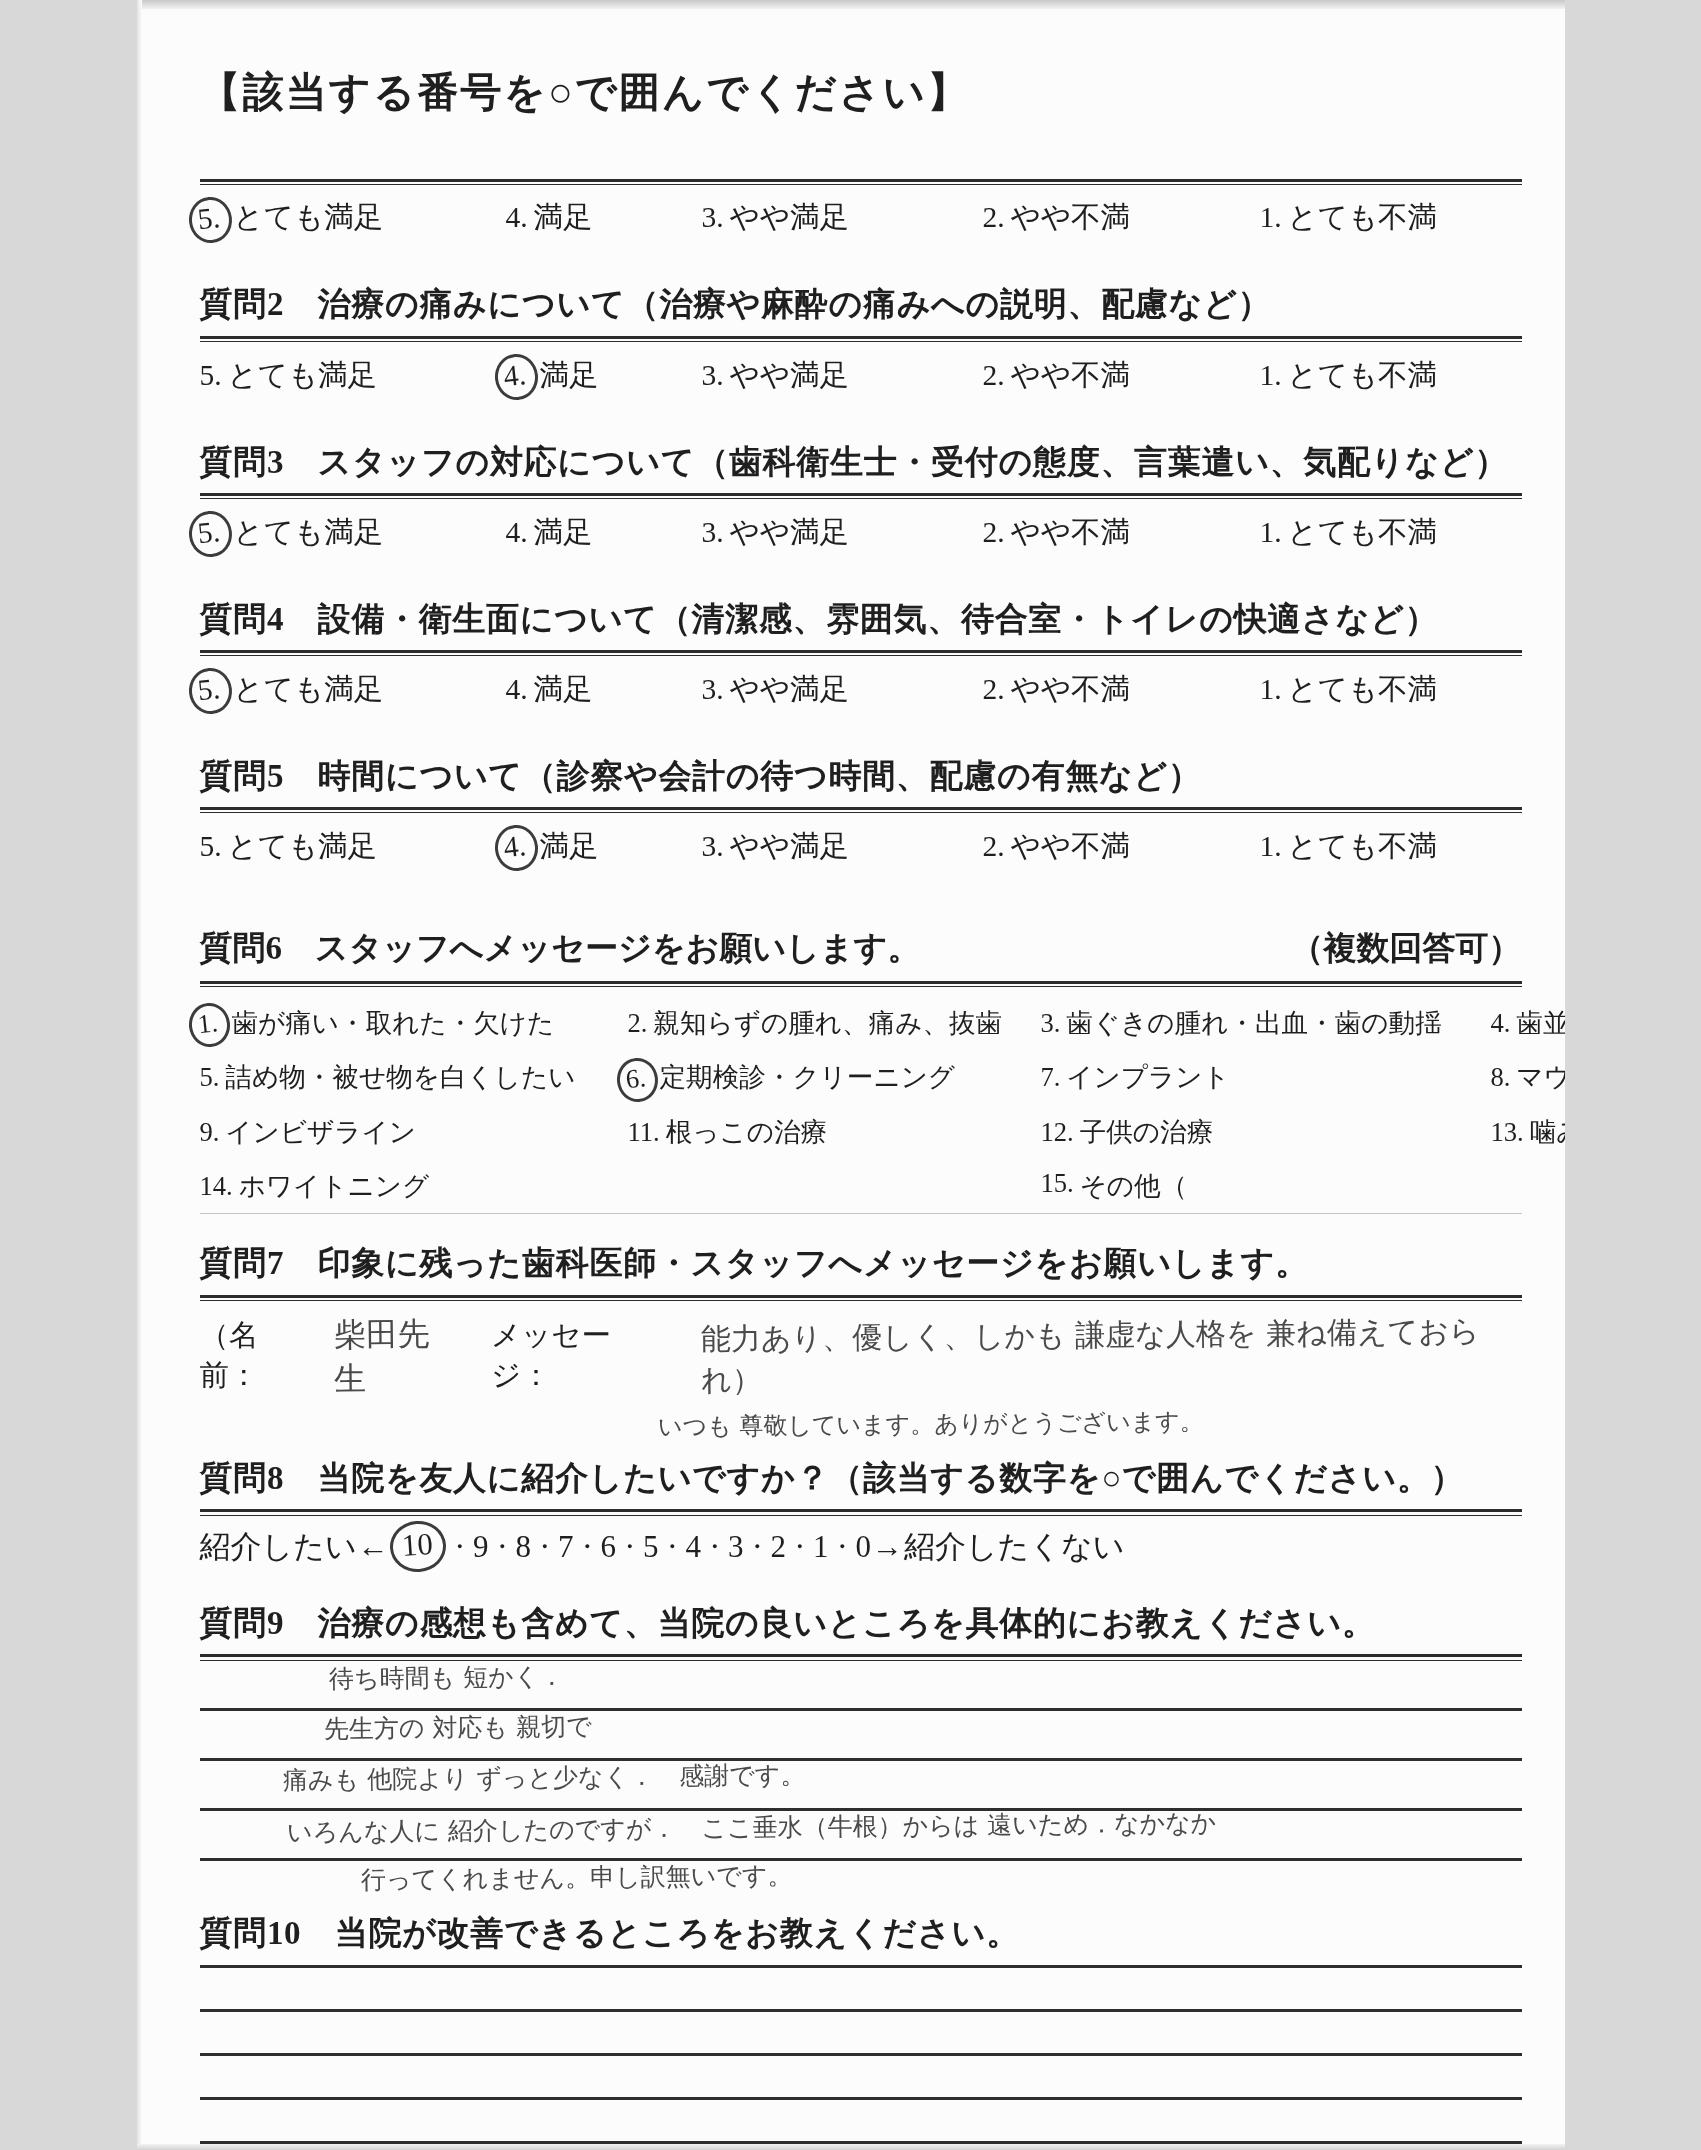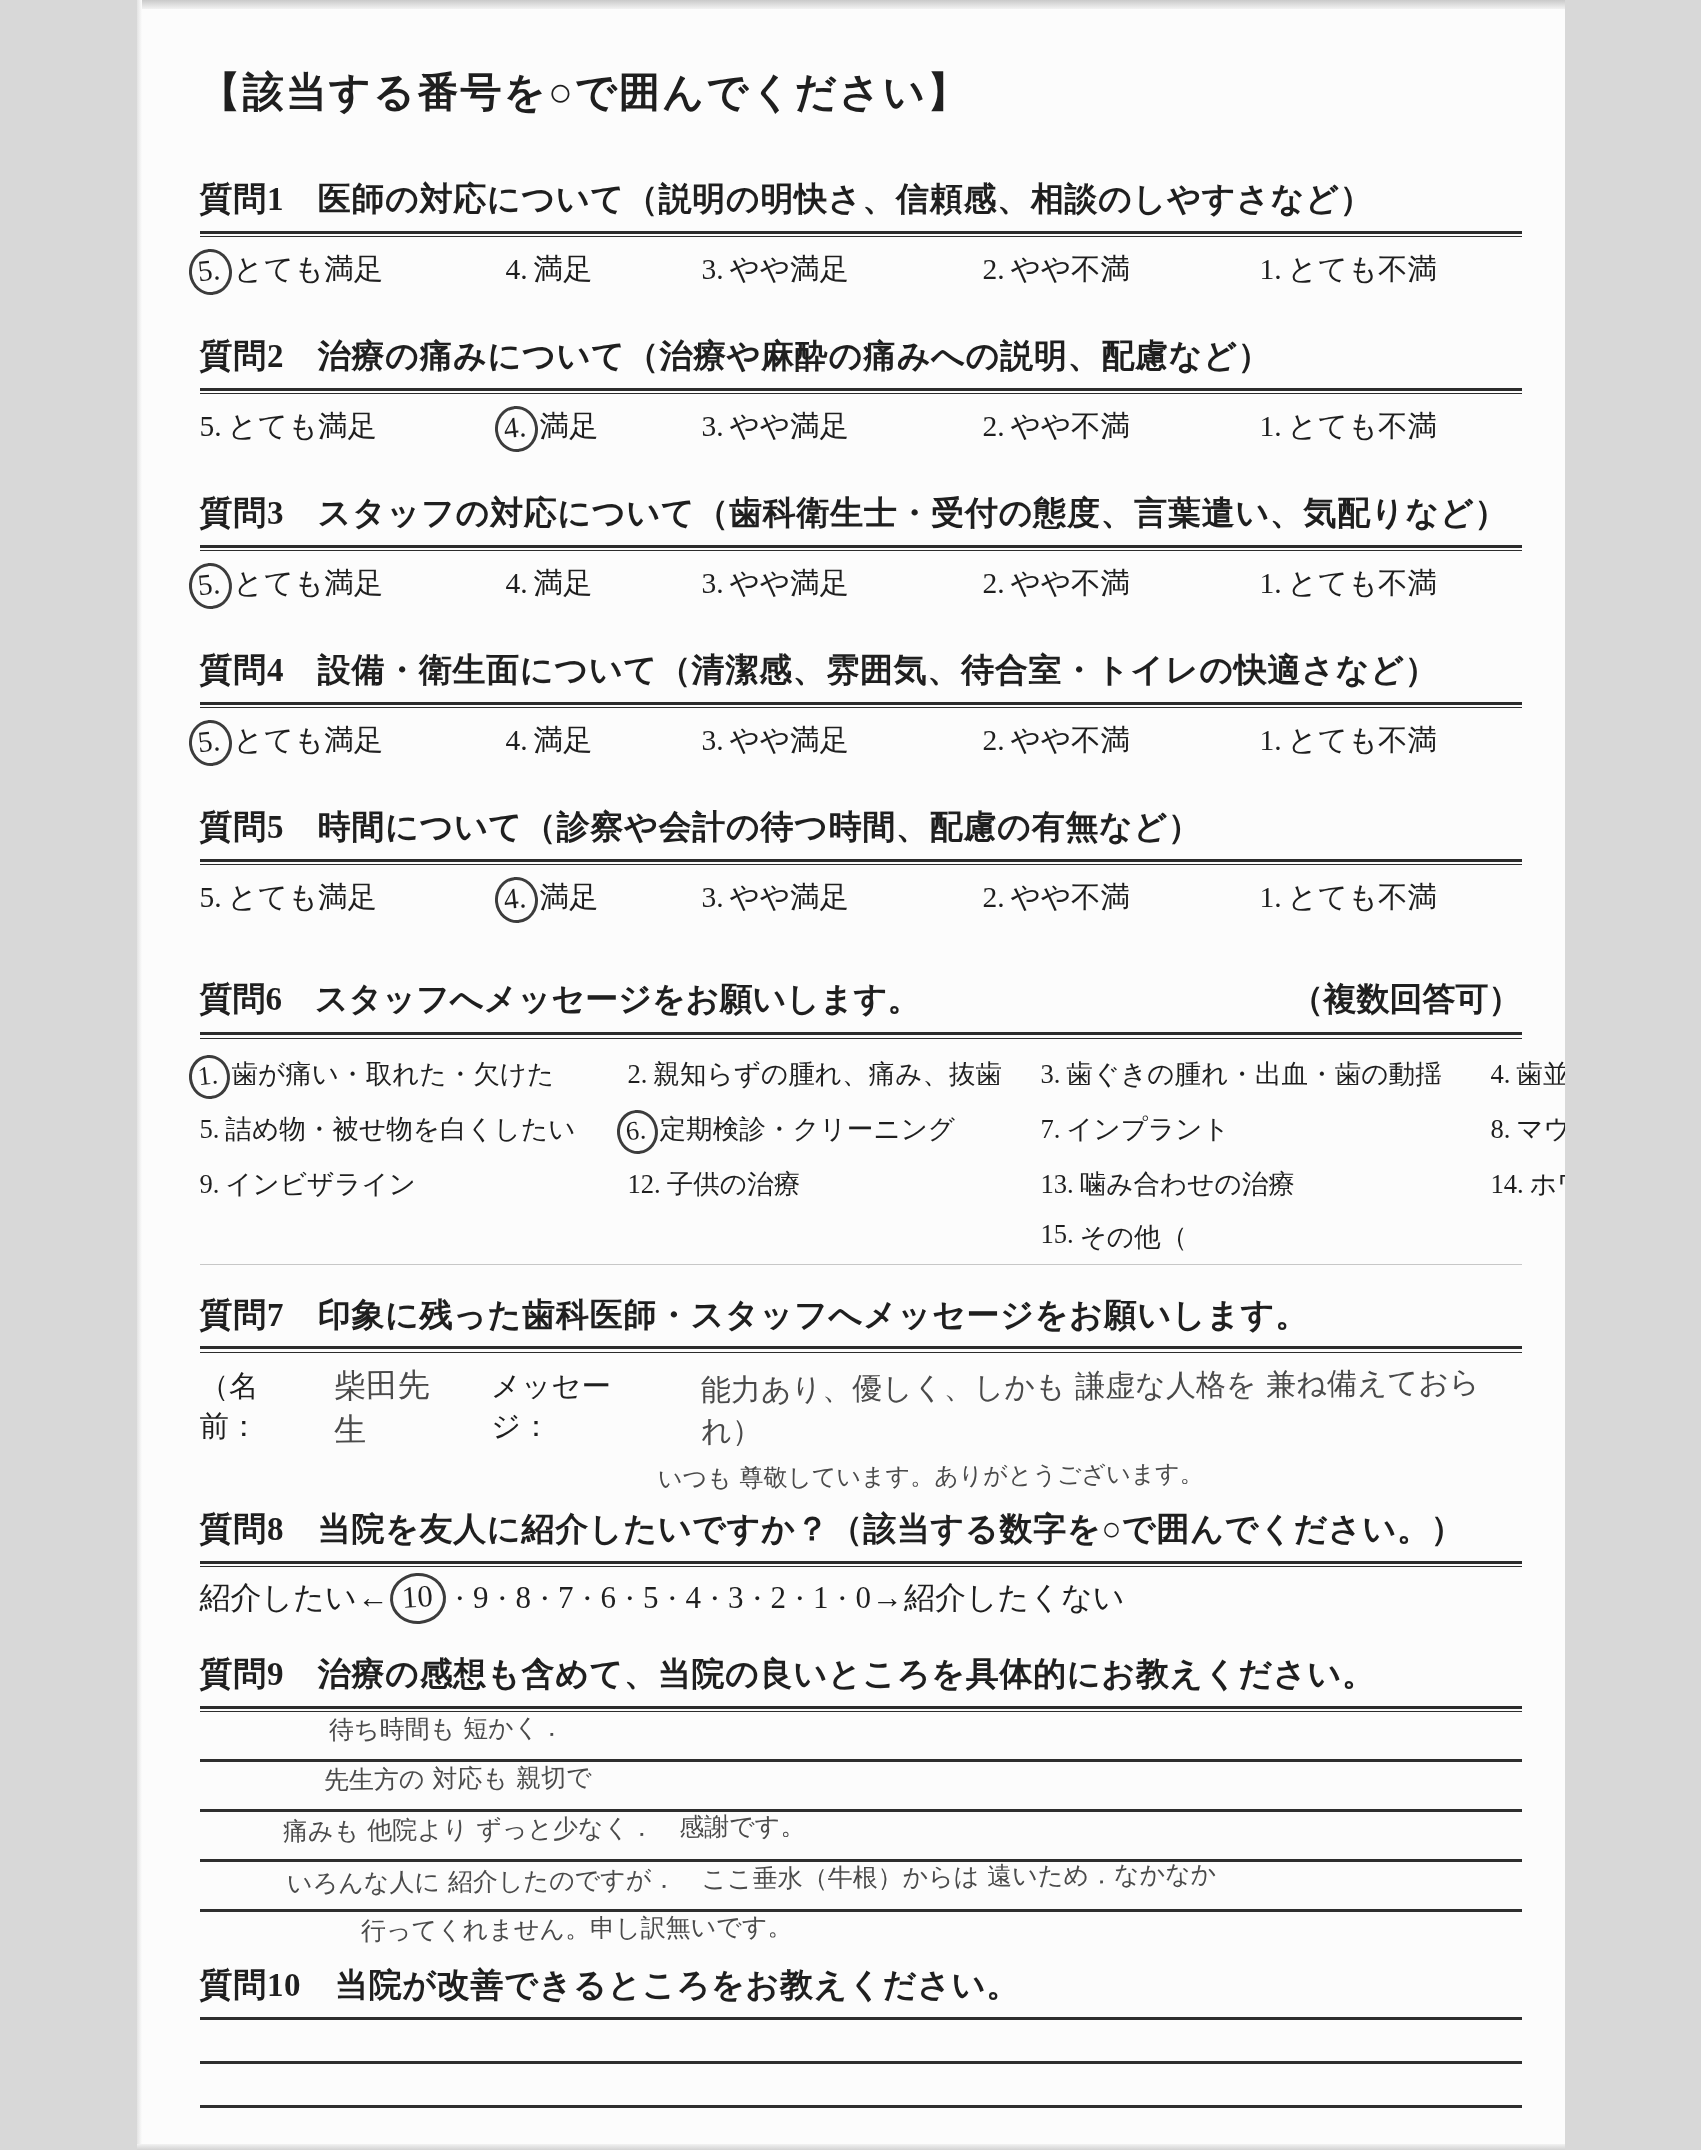--- a/index.html
+++ b/index.html
@@ -71,21 +71,20 @@
 <body>
 
 <div class="page">
   <div class="scan-top"></div>
   <div class="scan-left"></div>
 
   <h1 class="doc-title">【該当する番号を○で囲んでください】</h1>
 
   <div id="rating-root">
       <section class="q">
-        <h2 class="q-head">質問1　医師の対応について（説明の明快さ、信頼感、相談のしやすさなど）</h2>
         <div class="rule-thick"></div>
         <div class="opts">
           <span class="opt"><span class="num circled">5.</span><span class="lbl">とても満足</span></span>
           <span class="opt"><span class="num">4.</span><span class="lbl">満足</span></span>
           <span class="opt"><span class="num">3.</span><span class="lbl">やや満足</span></span>
           <span class="opt"><span class="num">2.</span><span class="lbl">やや不満</span></span>
           <span class="opt"><span class="num">1.</span><span class="lbl">とても不満</span></span>
         </div>
       </section>
       <section class="q">
@@ -143,20 +142,21 @@
     <div class="q6-grid" id="q6-grid">
         <span class="cell"><span class="num circled">1.</span><span class="lbl">歯が痛い・取れた・欠けた</span></span>
         <span class="cell"><span class="num">2.</span><span class="lbl">親知らずの腫れ、痛み、抜歯</span></span>
         <span class="cell"><span class="num">3.</span><span class="lbl">歯ぐきの腫れ・出血・歯の動揺</span></span>
         <span class="cell"><span class="num">4.</span><span class="lbl">歯並びが気になる</span></span>
         <span class="cell"><span class="num">5.</span><span class="lbl">詰め物・被せ物を白くしたい</span></span>
         <span class="cell"><span class="num circled">6.</span><span class="lbl">定期検診・クリーニング</span></span>
         <span class="cell"><span class="num">7.</span><span class="lbl">インプラント</span></span>
         <span class="cell"><span class="num">8.</span><span class="lbl">マウスピース矯正</span></span>
         <span class="cell"><span class="num">9.</span><span class="lbl">インビザライン</span></span>
+        <span class="cell"><span class="num">11.</span><span class="lbl">根っこの治療</span></span>
         <span class="cell"><span class="num">12.</span><span class="lbl">子供の治療</span></span>
         <span class="cell"><span class="num">13.</span><span class="lbl">噛み合わせの治療</span></span>
         <span class="cell"><span class="num">14.</span><span class="lbl">ホワイトニング</span></span>
         <span class="cell cell-15">
           <span class="num">15.</span>
           <span class="lbl">その他（</span>
           <span class="spacer"></span>
           <span class="lbl">）</span>
         </span>
       </div>

